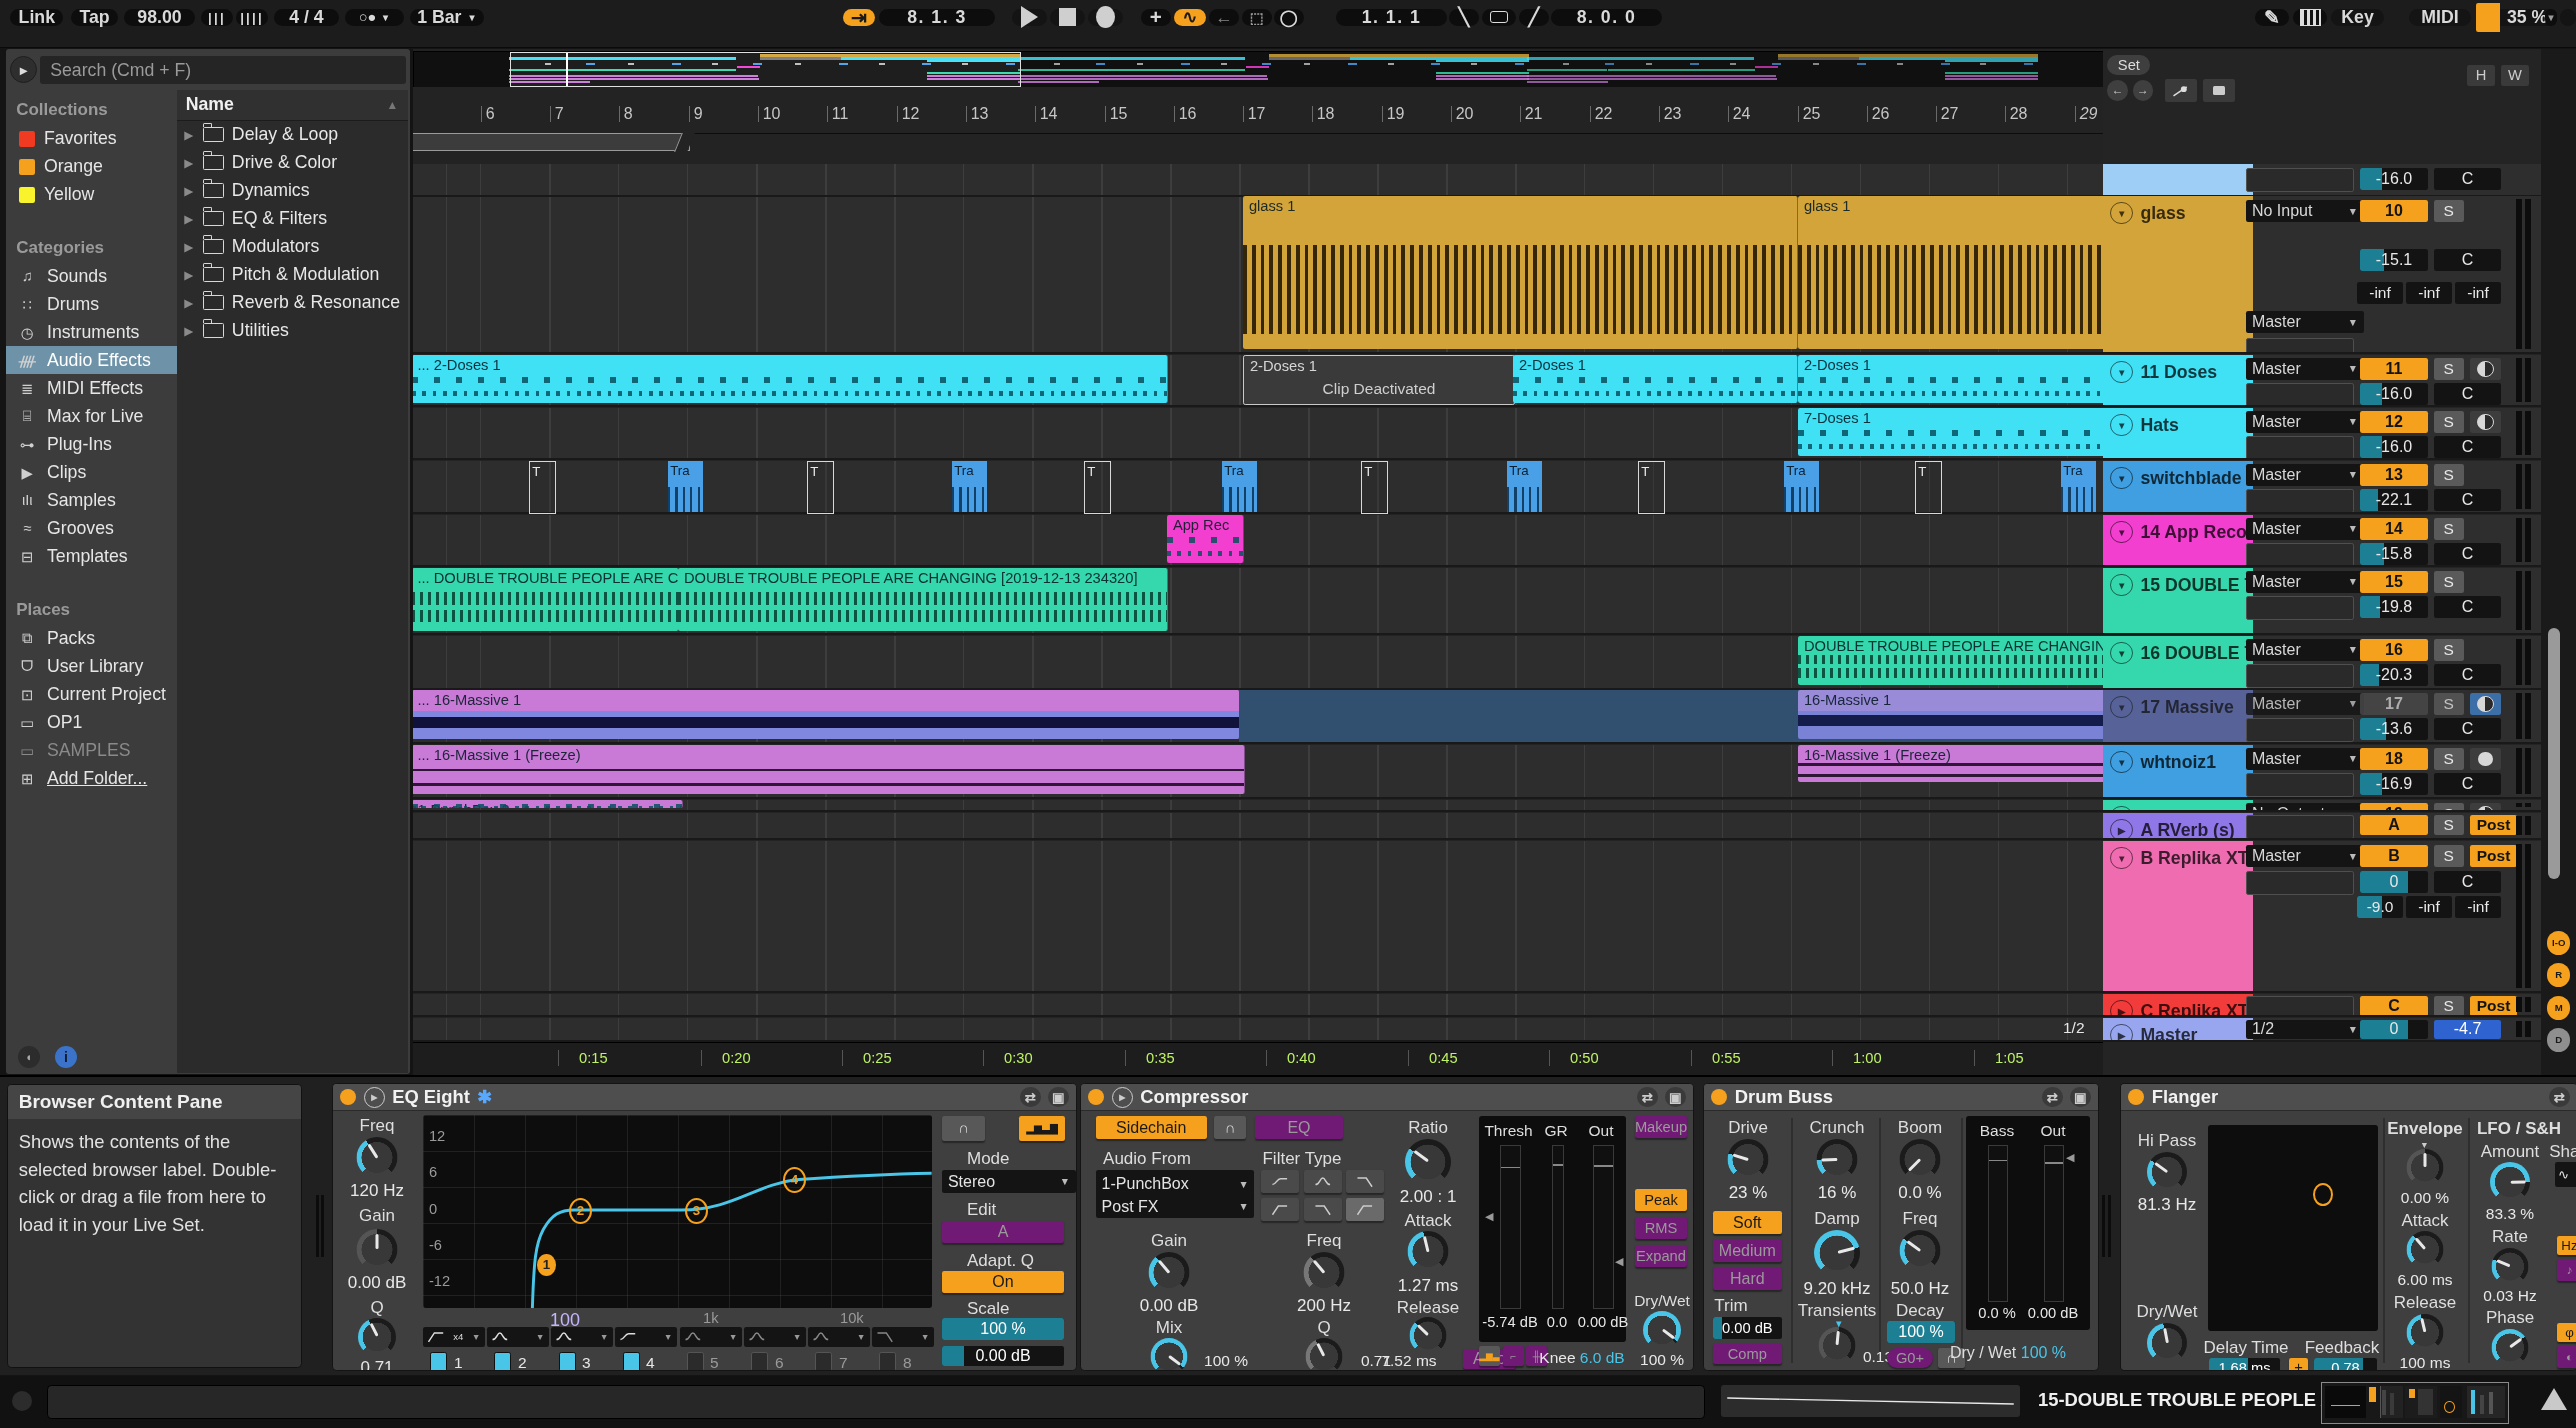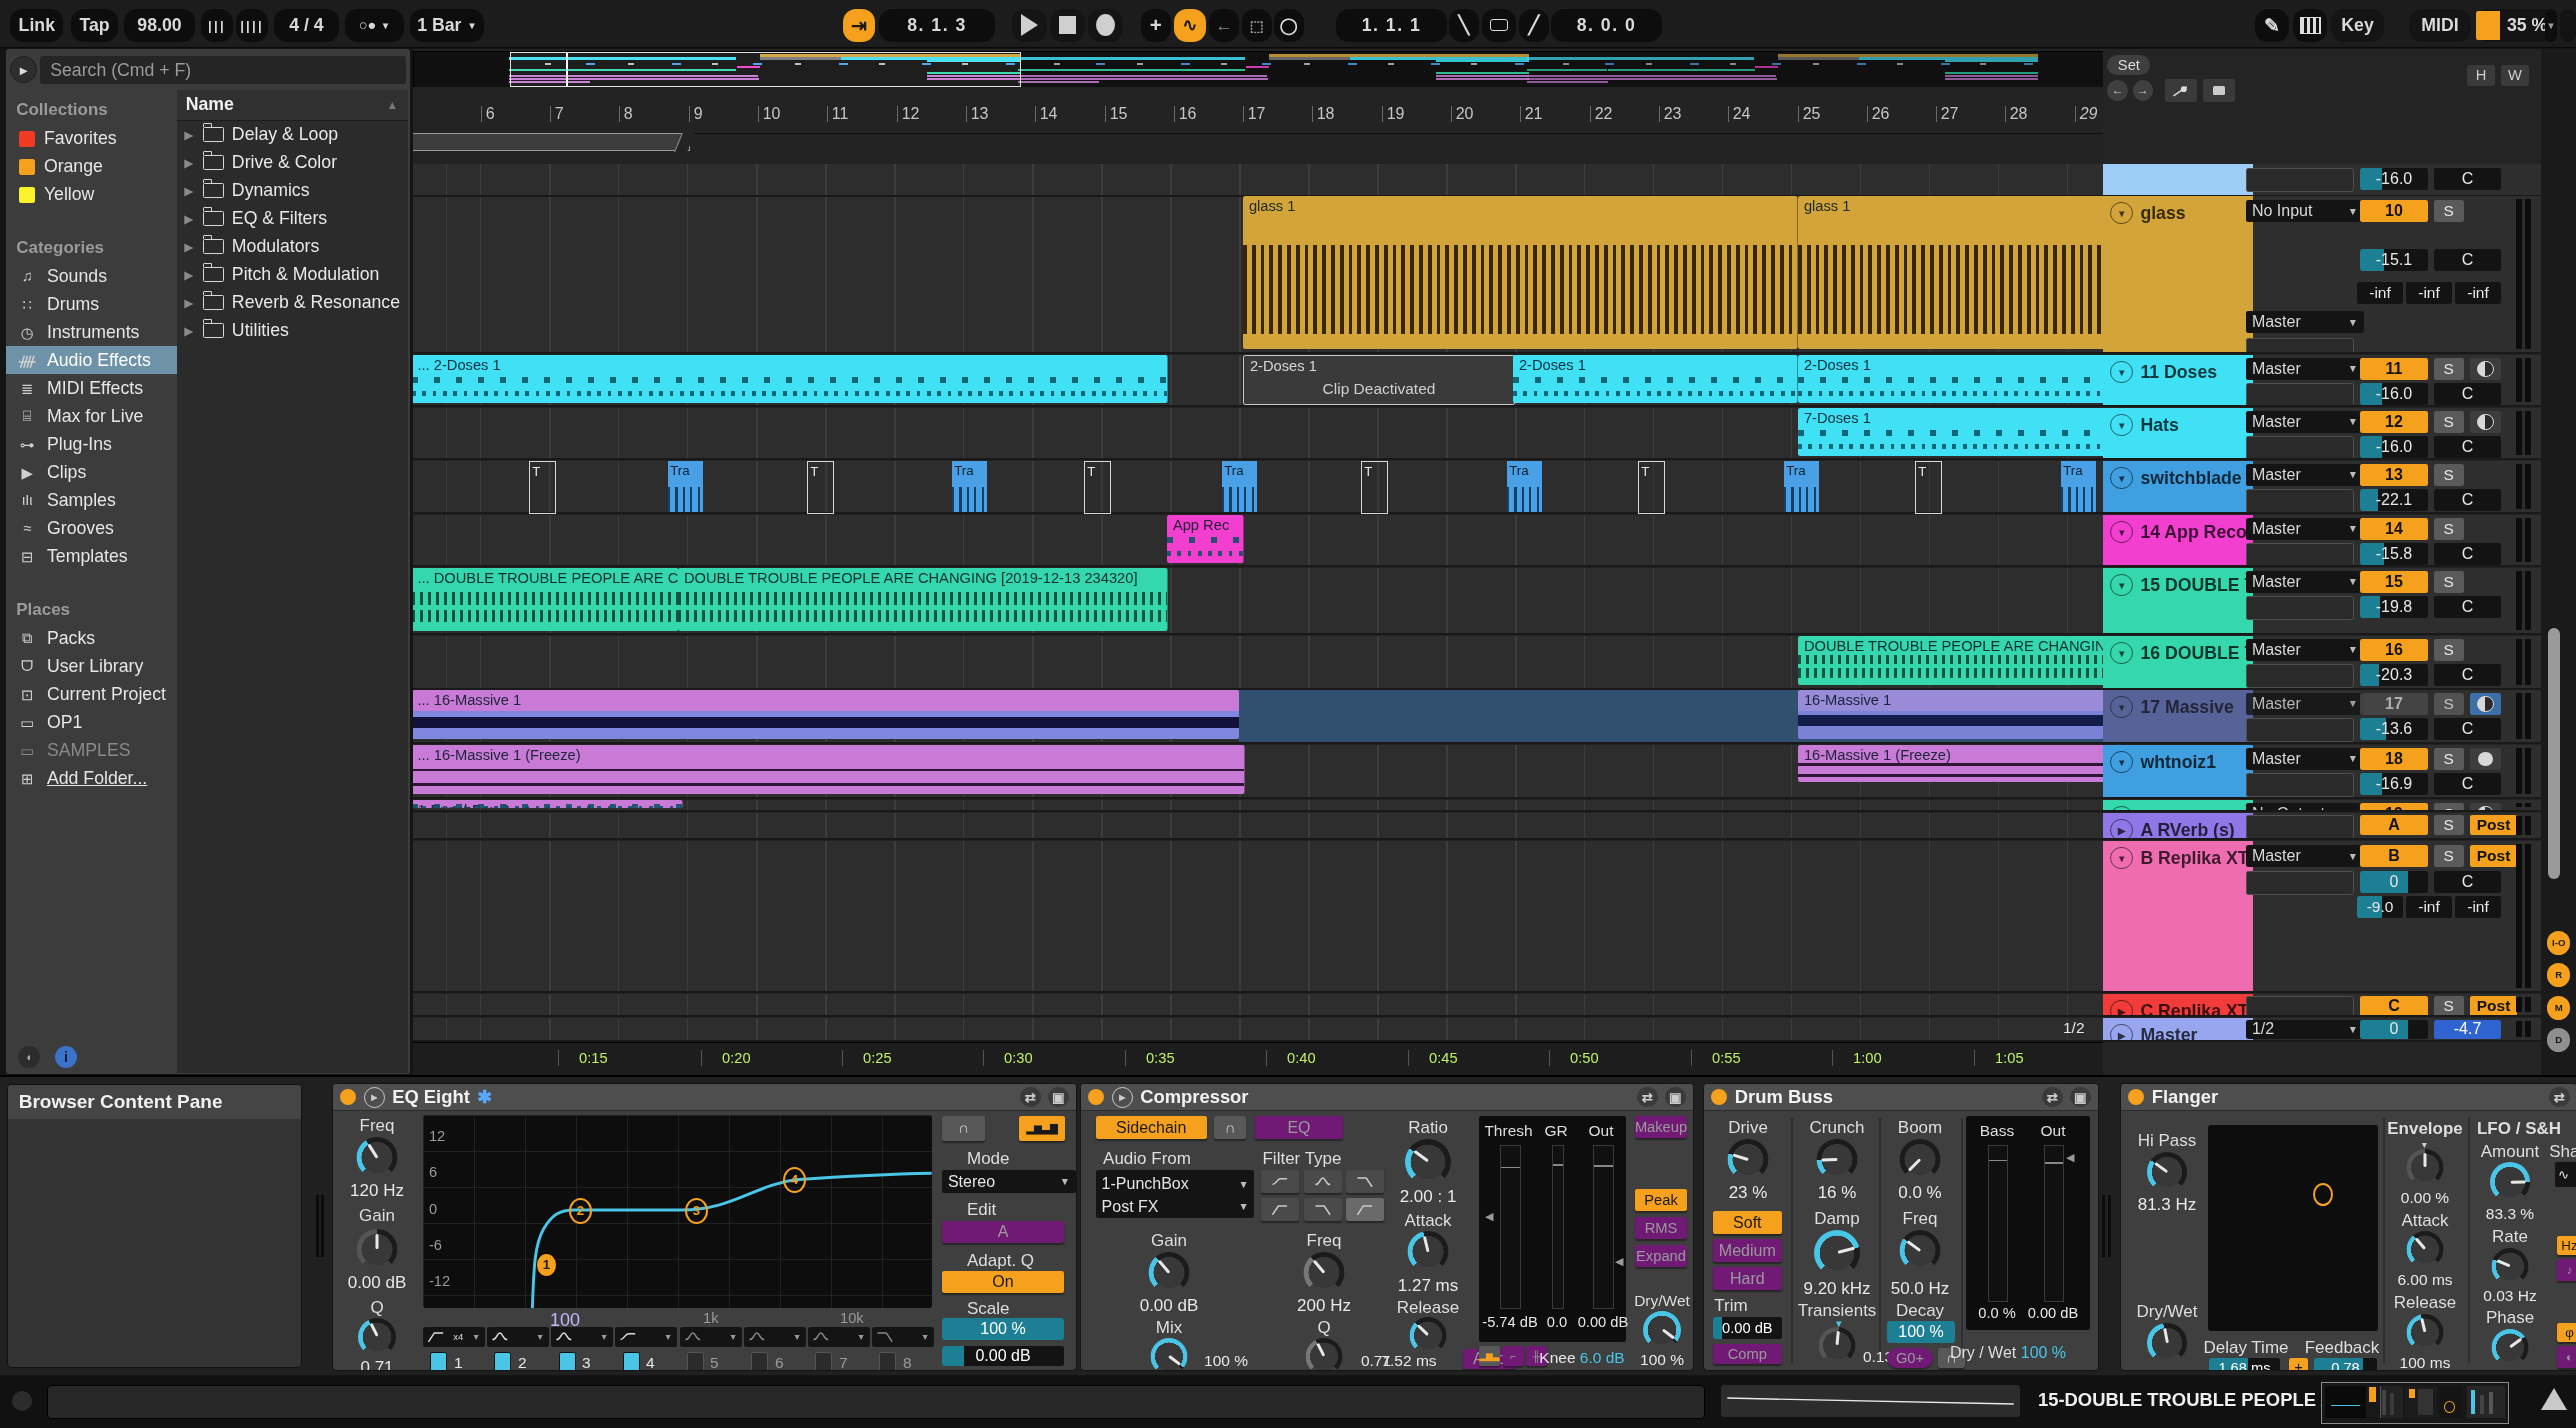--- a/index.html
+++ b/index.html
@@ -1,20 +1,20 @@
 <!DOCTYPE html>
 <html style="font-size:11.8px"><head>
 <meta charset="utf-8">
 <style>
   html,body{margin:0;padding:0;width:2576px;height:1429px;background:#141414;overflow:hidden;
     font-family:"Liberation Sans",sans-serif;color:#d8d8d8;-webkit-font-smoothing:antialiased;}
   .abs{position:absolute;}
   
   #toolbar{position:absolute;left:0;top:0;width:2576px;height:47px;background:#1c1c1c;border-bottom:1.5px solid #0a0a0a;}
-  .tbtn{position:absolute;top:8.8px;height:33px;background:#0d0d0d;border-radius:13px;color:#d9d9d9;
+  .tbtn{position:absolute;top:8.8px;height:17px;background:#0d0d0d;border-radius:13px;color:#d9d9d9;
     display:flex;align-items:center;justify-content:center;font-size:17.7px;font-weight:bold;}
   .tbtn.flat{background:#141414;}
   .tri{width:0;height:0;border-left:17.7px solid #cfcfcf;border-top:11px solid transparent;border-bottom:11px solid transparent;}
   .sq{width:17.7px;height:17.7px;background:#cfcfcf;}
   .rec-ell{width:19px;height:22px;background:#cfcfcf;border-radius:50%;}
   .orange{background:#f5a11d !important;color:#1a1a1a !important;}
   
   #browser{position:absolute;left:5.9px;top:49px;width:404px;height:1025px;background:#3c3c3c;border-radius:2.9px;}
   #search{position:absolute;left:34px;top:7.4px;right:4.4px;height:28px;background:#252525;border-radius:2.9px;
     color:#9a9a9a;font-size:17.7px;display:flex;align-items:center;padding-left:10.3px;}
@@ -882,20 +882,21 @@
     <div class="railcirc" style="top: 914px;">R</div>
     <div class="railcirc" style="top: 947px;">M</div>
     <div class="railcirc off" style="top: 979px;">D</div>
   </div>
 <div class="abs" style="left:2467px;top:65px;width:28px;height:20.6px;background:#3a3a3a;border-radius:2.2px;color:#ccc;font-size:14.7px;display:flex;align-items:center;justify-content:center">H</div>
 <div class="abs" style="left:2501px;top:65px;width:28px;height:20.6px;background:#3a3a3a;border-radius:2.2px;color:#ccc;font-size:14.7px;display:flex;align-items:center;justify-content:center">W</div>
 
 <div id="devbar">
   <div id="infobox">
     <h3>Browser Content Pane</h3>
+    <p>Shows the contents of the selected browser label. Double-click or drag a file from here to load it in your Live Set.</p>
   </div>
   <div class="abs" style="left:316px;top:118px;width:2.9px;height:62px;background:#0c0c0c"></div>
   <div class="abs" style="left:321px;top:118px;width:2.9px;height:62px;background:#0c0c0c"></div>
 
   <div class="device" style="left:332px;width:743px">
     <div class="dtitle">
       <span class="led"></span>
       <span style="width:19px;height:19px;border:1.5px solid #ccc;border-radius:50%;display:flex;align-items:center;justify-content:center;font-size:8px;color:#ccc">▶</span>
       <span>EQ Eight</span>
       <span class="hand">✱</span>

